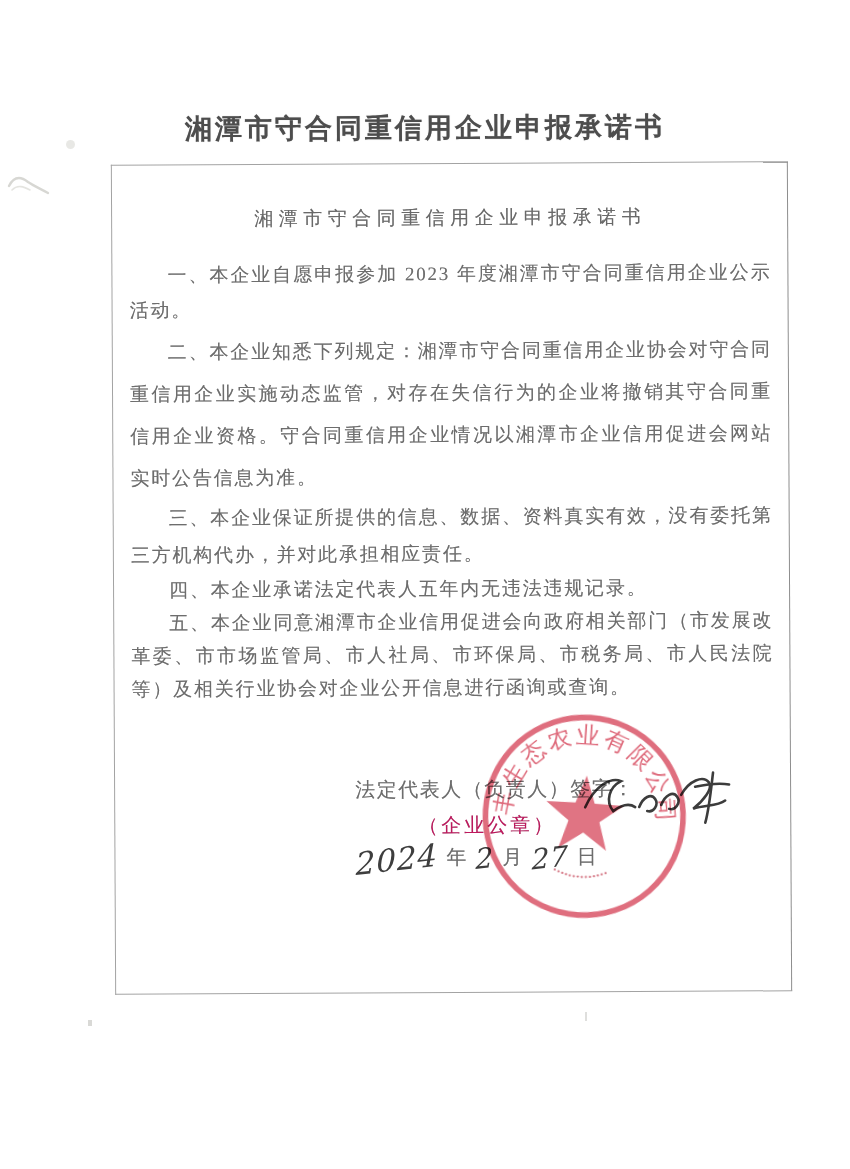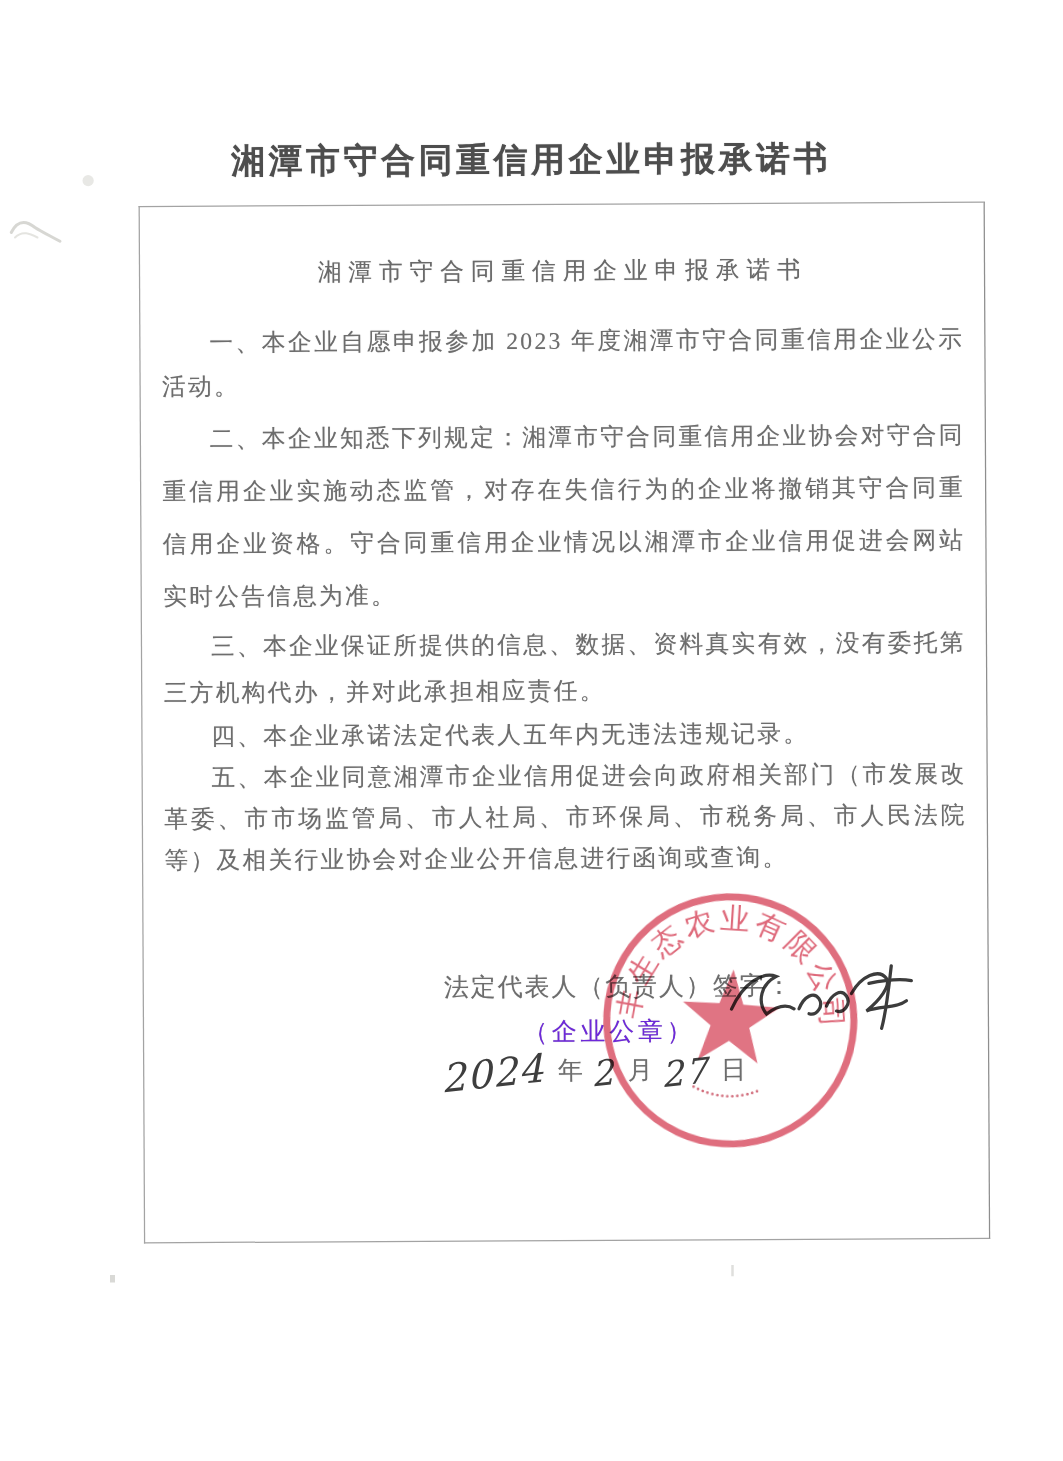--- a/index.html
+++ b/index.html
@@ -53,21 +53,21 @@
   .p5{line-height:33px;}
   
   .sig-line1{
     position:absolute;left:240px;top:612px;
     font-size:20px;letter-spacing:1.5px;color:#6d6d6d;
     text-shadow:0 0 .6px rgba(109,109,109,.45);
     z-index:2;
   }
   .sig-line2{
     position:absolute;left:303px;top:648px;
-    font-size:20px;letter-spacing:3px;color:#6d28d9;
+    font-size:20px;letter-spacing:3px;color:#be185d;
     text-shadow:0 0 .6px rgba(109,109,109,.45);
     z-index:2;
   }
   .date-line{
     position:absolute;left:238px;top:676px;
     display:flex;align-items:flex-end;
     color:#6d6d6d;font-size:20px;letter-spacing:1px;
     z-index:2;
   }
   .date-line .label{padding:0 6px;line-height:34px;

